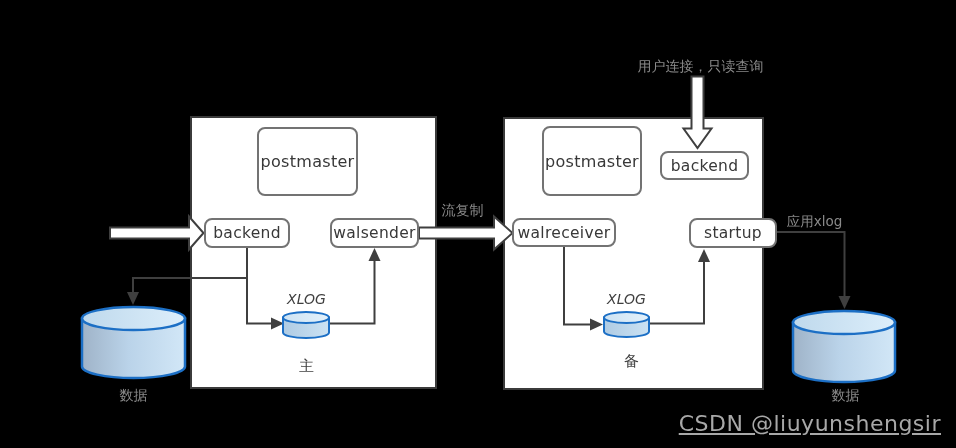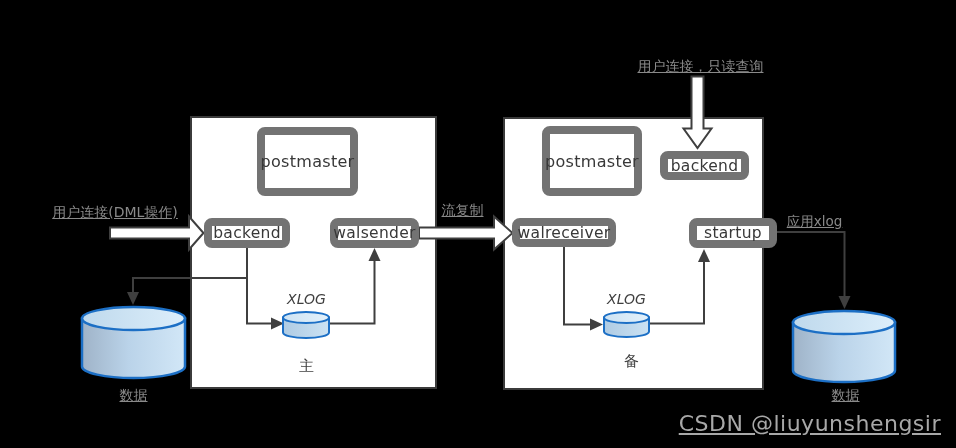--- a/index.html
+++ b/index.html
@@ -1,24 +1,24 @@
 <!DOCTYPE html>
 <html><head>
 <meta charset="utf-8">
 <style>
   html,body{margin:0;padding:0;background:#000;}
   .stage{position:relative;width:956px;height:448px;background:#000;overflow:hidden;
          font-family:"DejaVu Sans","Liberation Sans",sans-serif;}
   .container{position:absolute;background:#fff;border:2px solid #3b3b3b;box-sizing:border-box;}
-  .node{position:absolute;background:#fff;border:8px solid #737373;border-radius:8px;
+  .node{position:absolute;background:#fff;border:2px solid #737373;border-radius:8px;
         box-sizing:border-box;display:flex;align-items:center;justify-content:center;
         font-size:15.5px;color:#383838;letter-spacing:0.3px;}
   .lbl{position:absolute;text-align:center;white-space:nowrap;}
   .lbl-dark{color:#3f3f3f;font-size:14px;font-style:italic;}
-  .lbl-gray{color:#8a8a8a;font-size:13.5px;text-decoration:underline;}
+  .lbl-gray{color:#8a8a8a;font-size:13.5px;}
   .lbl-region{color:#3f3f3f;font-size:15px;}
   .watermark{position:absolute;right:15px;top:411px;color:#a8a8a8;font-size:22px;
              text-align:right;letter-spacing:0.5px;text-decoration:underline;}
   svg.layer{position:absolute;left:0;top:0;}
 </style>
 </head>
 <body>
 
 <div class="stage">
 
@@ -98,19 +98,18 @@
   <div class="node" style="left:512px;top:218px;width:104px;height:29px;">walreceiver</div>
   <div class="node" style="left:661px;top:218px;width:88px;height:30px;margin-left:28px;">startup</div>
 
   <div class="lbl lbl-dark" style="left:276px;top:291px;width:61px;">XLOG</div>
   <div class="lbl lbl-dark" style="left:596px;top:291px;width:61px;">XLOG</div>
   <div class="lbl lbl-region" style="left:286px;top:357px;width:41px;">主</div>
   <div class="lbl lbl-region" style="left:611px;top:352px;width:41px;">备</div>
   <div class="lbl lbl-gray" style="left:93px;top:387px;width:81px;font-size:14px;">数据</div>
   <div class="lbl lbl-gray" style="left:805px;top:387px;width:81px;font-size:14px;">数据</div>
 
-  <div class="lbl lbl-gray" style="left:40px;top:204px;width:150px;font-size:14px;">用户连接(DML操作)</div>
   <div class="lbl lbl-gray" style="left:422px;top:202px;width:81px;font-size:14px;">流复制</div>
   <div class="lbl lbl-gray" style="left:600px;top:58px;width:201px;font-size:14px;">用户连接，只读查询</div>
   <div class="lbl lbl-gray" style="left:764px;top:213px;width:101px;font-size:13.5px;">应用xlog</div>
 
   <div class="watermark">CSDN @liuyunshengsir</div>
 </div>
 
 </body></html>

